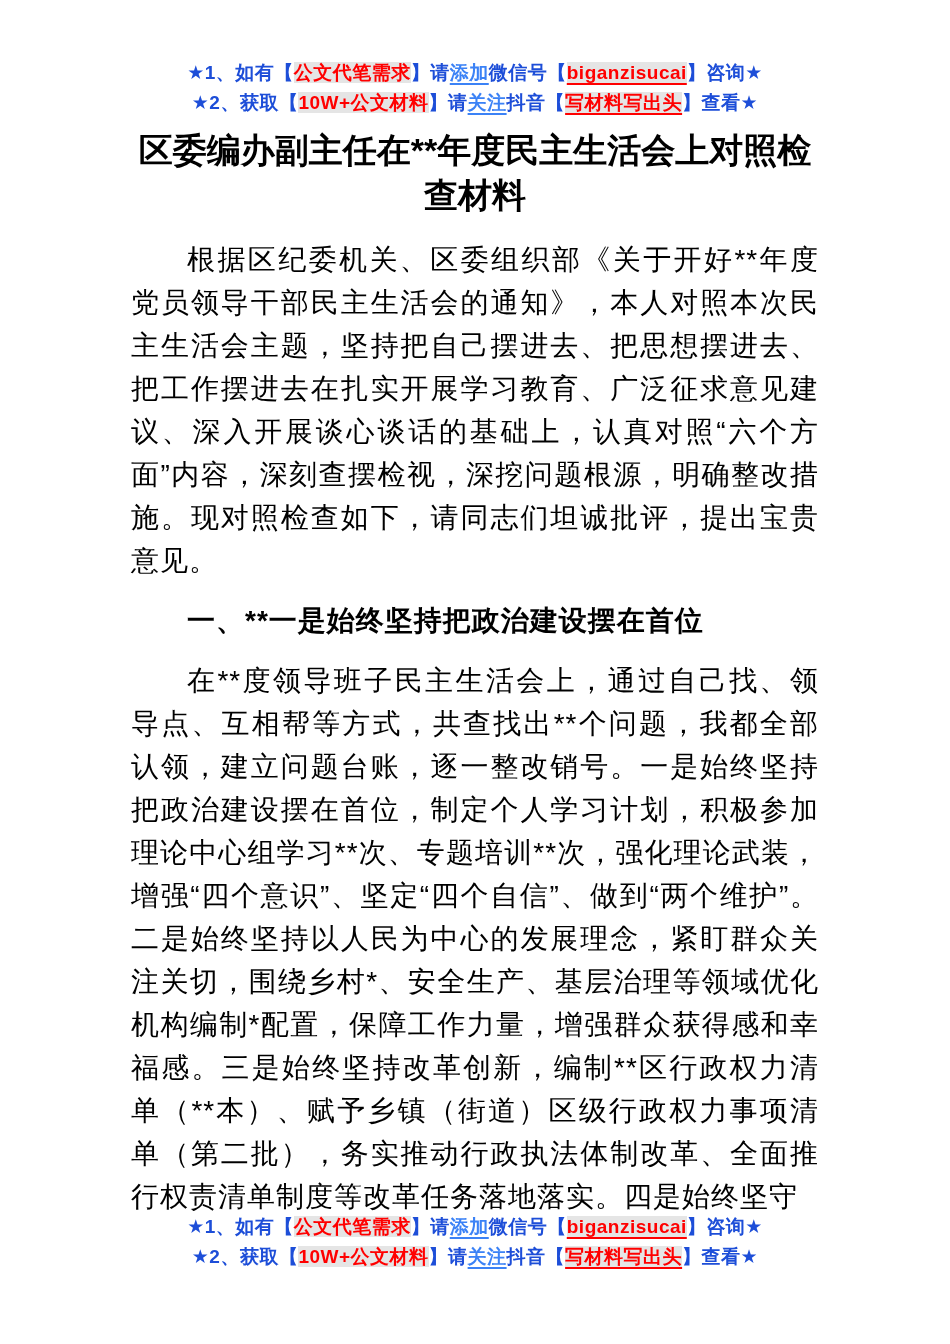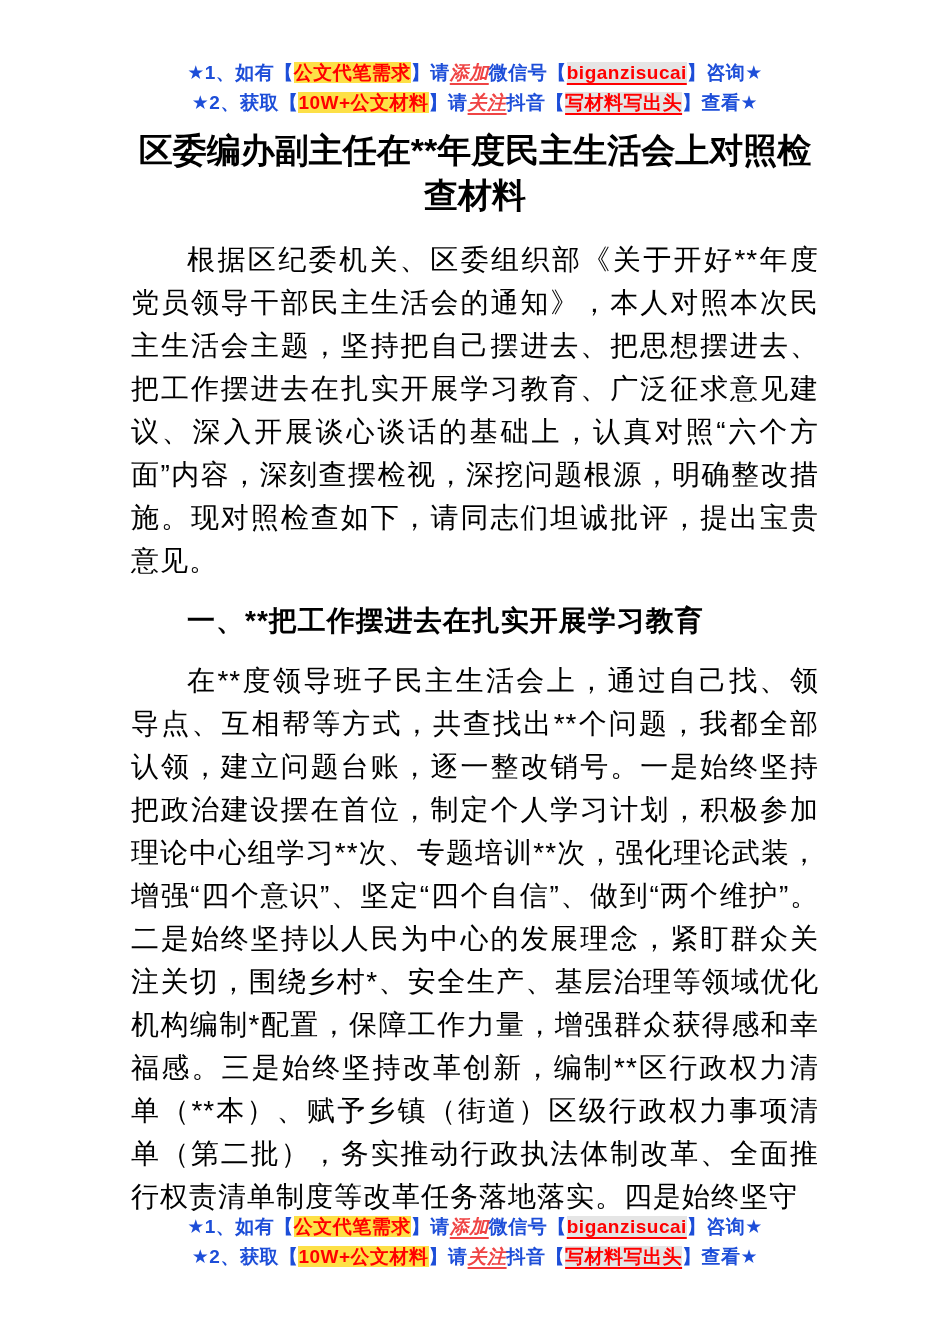--- a/index.html
+++ b/index.html
@@ -19,27 +19,26 @@
     text-align: center;
     font-weight: 700;
     font-size: 19px;
     line-height: 30px;
     letter-spacing: 0.5px;
     white-space: nowrap;
   }
   .ad-header { padding-top: 58px; }
   .ad-footer { position: absolute; left: 0; right: 0; bottom: 72px; }
   .ad .seg-plain { color: #1d4ed8; }
-  .ad .seg-highlight { color: #ff0000; background: #fde047; }
+  .ad .seg-highlight { color: #ff0000; background: #e5e5e5; }
   .ad .seg-underline {
-    color: #ef4444;
+    color: #3b82f6;
     text-decoration: underline;
     text-underline-offset: 4px;
     text-decoration-thickness: 2px;
-    font-style: italic;
   }
   .ad .seg-highlight-underline {
     color: #ff0000;
     background: #e5e5e5;
     text-decoration: underline;
     text-underline-offset: 4px;
     text-decoration-thickness: 2px;
   }
   
   .doc-title {
@@ -79,21 +78,21 @@
 
   <div class="ad ad-header">
       <div><span class="seg-plain">★1、如有【</span><span class="seg-highlight">公文代笔需求</span><span class="seg-plain">】请</span><span class="seg-underline">添加</span><span class="seg-plain">微信号【</span><span class="seg-highlight-underline">biganzisucai</span><span class="seg-plain">】咨询★</span></div>
       <div><span class="seg-plain">★2、获取【</span><span class="seg-highlight">10W+公文材料</span><span class="seg-plain">】请</span><span class="seg-underline">关注</span><span class="seg-plain">抖音【</span><span class="seg-highlight-underline">写材料写出头</span><span class="seg-plain">】查看★</span></div>
     </div>
 
   <h1 class="doc-title">区委编办副主任在**年度民主生活会上对照检查材料</h1>
 
   <div class="doc-body">
       <p class="body-para">根据区纪委机关、区委组织部《关于开好**年度党员领导干部民主生活会的通知》，本人对照本次民主生活会主题，坚持把自己摆进去、把思想摆进去、把工作摆进去在扎实开展学习教育、广泛征求意见建议、深入开展谈心谈话的基础上，认真对照“六个方面”内容，深刻查摆检视，深挖问题根源，明确整改措施。现对照检查如下，请同志们坦诚批评，提出宝贵意见。</p>
-      <p class="heading-para">一、**把工作摆进去在扎实开展学习教育</p>
+      <p class="heading-para">一、**一是始终坚持把政治建设摆在首位</p>
       <p class="body-para">在**度领导班子民主生活会上，通过自己找、领导点、互相帮等方式，共查找出**个问题，我都全部认领，建立问题台账，逐一整改销号。一是始终坚持把政治建设摆在首位，制定个人学习计划，积极参加理论中心组学习**次、专题培训**次，强化理论武装，增强“四个意识”、坚定“四个自信”、做到“两个维护”。二是始终坚持以人民为中心的发展理念，紧盯群众关注关切，围绕乡村*、安全生产、基层治理等领域优化机构编制*配置，保障工作力量，增强群众获得感和幸福感。三是始终坚持改革创新，编制**区行政权力清单（**本）、赋予乡镇（街道）区级行政权力事项清单（第二批），务实推动行政执法体制改革、全面推行权责清单制度等改革任务落地落实。四是始终坚守</p>
     </div>
 
   <div class="ad ad-footer">
       <div><span class="seg-plain">★1、如有【</span><span class="seg-highlight">公文代笔需求</span><span class="seg-plain">】请</span><span class="seg-underline">添加</span><span class="seg-plain">微信号【</span><span class="seg-highlight-underline">biganzisucai</span><span class="seg-plain">】咨询★</span></div>
       <div><span class="seg-plain">★2、获取【</span><span class="seg-highlight">10W+公文材料</span><span class="seg-plain">】请</span><span class="seg-underline">关注</span><span class="seg-plain">抖音【</span><span class="seg-highlight-underline">写材料写出头</span><span class="seg-plain">】查看★</span></div>
     </div>
 
 </div>
 

